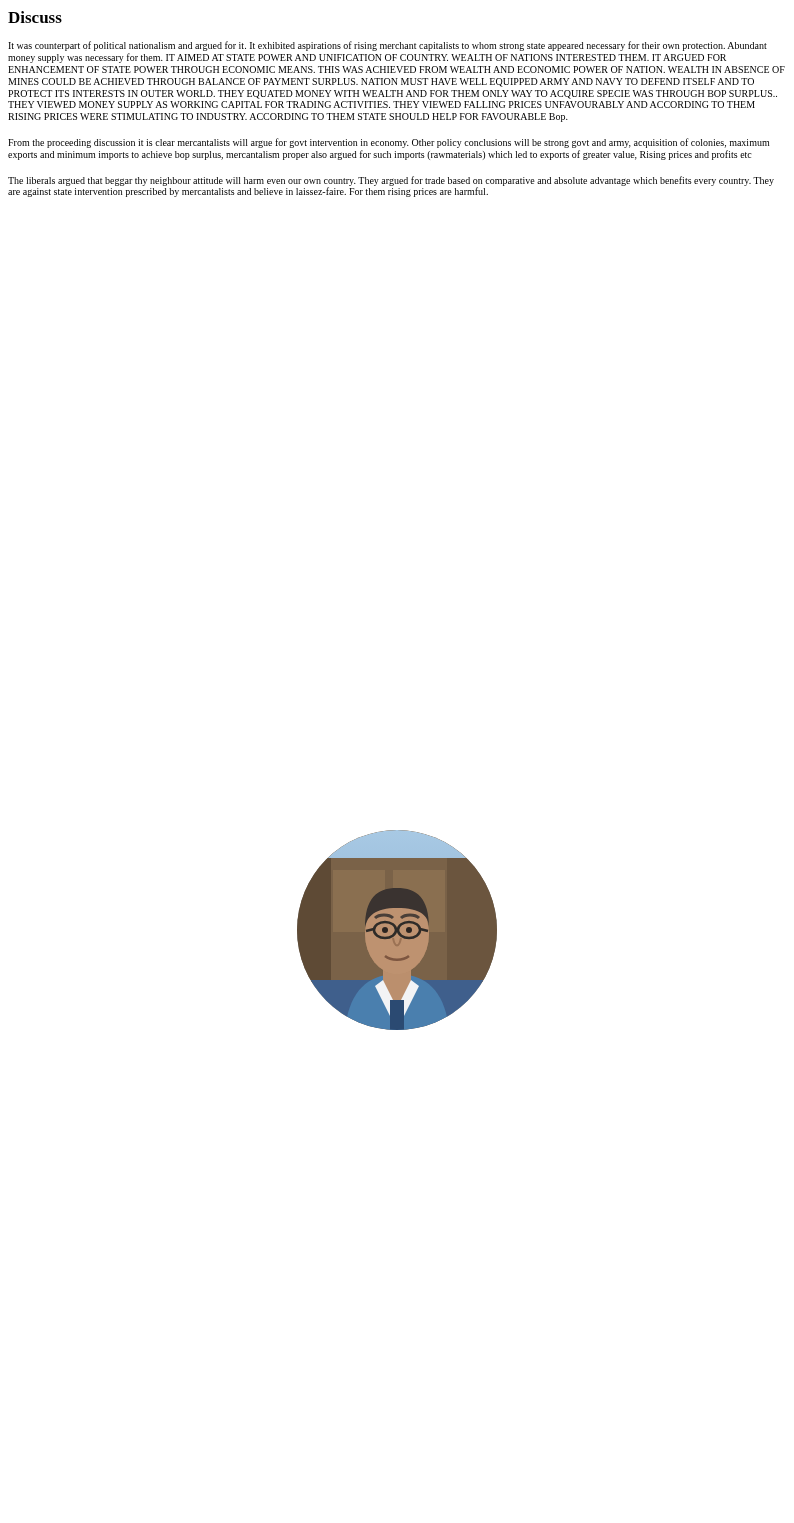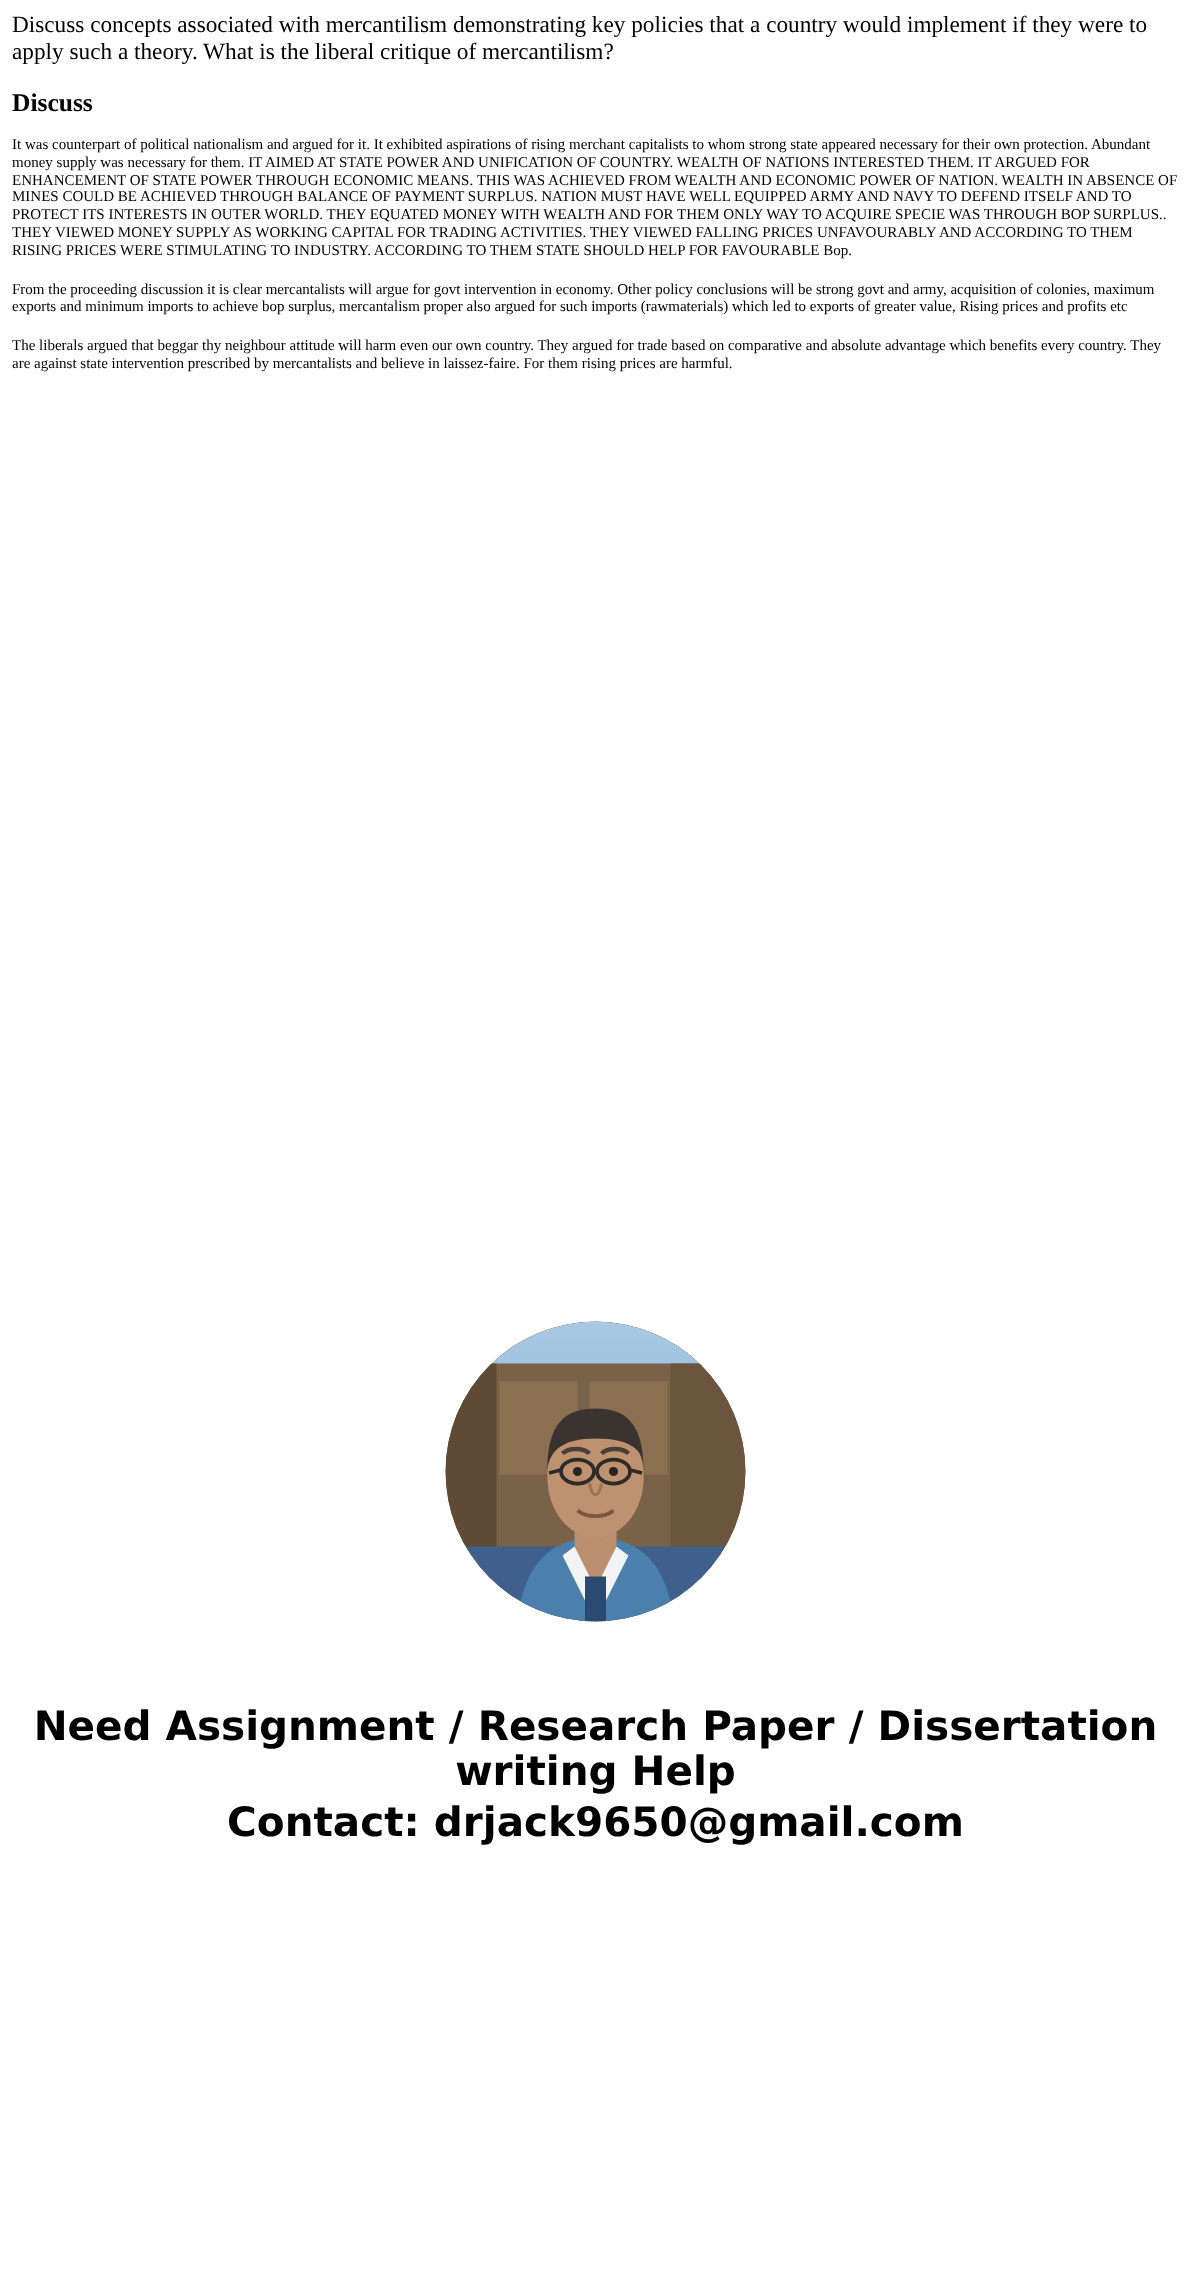--- a/index.html
+++ b/index.html
@@ -76,21 +76,20 @@
     font-size: 27px;
     line-height: 1.12;
     margin: 4px 8px 0 8px;
   }
 </style>
 </head>
 <body>
 
 <div class="page">
 
-  <p class="question">Discuss concepts associated with mercantilism demonstrating key policies that a country would implement if they were to apply such a theory. What is the liberal critique of mercantilism?</p>
 
   <h2 class="solution-heading">Discuss</h2>
 
   <p class="body-para">It was counterpart of political nationalism and argued for it. It exhibited aspirations of rising merchant capitalists to whom strong state appeared necessary for their own protection. Abundant money supply was necessary for them. IT AIMED AT STATE POWER AND UNIFICATION OF COUNTRY. WEALTH OF NATIONS INTERESTED THEM. IT ARGUED FOR ENHANCEMENT OF STATE POWER THROUGH ECONOMIC MEANS. THIS WAS ACHIEVED FROM WEALTH AND ECONOMIC POWER OF NATION. WEALTH IN ABSENCE OF MINES COULD BE ACHIEVED THROUGH BALANCE OF PAYMENT SURPLUS. NATION MUST HAVE WELL EQUIPPED ARMY AND NAVY TO DEFEND ITSELF AND TO PROTECT ITS INTERESTS IN OUTER WORLD. THEY EQUATED MONEY WITH WEALTH AND FOR THEM ONLY WAY TO ACQUIRE SPECIE WAS THROUGH BOP SURPLUS.. THEY VIEWED MONEY SUPPLY AS WORKING CAPITAL FOR TRADING ACTIVITIES. THEY VIEWED FALLING PRICES UNFAVOURABLY AND ACCORDING TO THEM RISING PRICES WERE STIMULATING TO INDUSTRY. ACCORDING TO THEM STATE SHOULD HELP FOR FAVOURABLE Bop.</p>
   <p class="body-para">From the proceeding discussion it is clear mercantalists will argue for govt intervention in economy. Other policy conclusions will be strong govt and army, acquisition of colonies, maximum exports and minimum imports to achieve bop surplus, mercantalism proper also argued for such imports (rawmaterials) which led to exports of greater value, Rising prices and profits etc</p>
   <p class="body-para">The liberals argued that beggar thy neighbour attitude will harm even our own country. They argued for trade based on comparative and absolute advantage which benefits every country. They are against state intervention prescribed by mercantalists and believe in laissez-faire. For them rising prices are harmful.</p>
 
   <div class="spacer"></div>
 
   <div class="avatar-wrap">
@@ -129,18 +128,14 @@
           <ellipse cx="112" cy="100" rx="3" ry="3" fill="#2b2420"></ellipse>
           <path d="M78 88 C82 84 92 84 96 88" stroke="#4a3f38" stroke-width="3" fill="none"></path>
           <path d="M104 88 C108 84 118 84 122 88" stroke="#4a3f38" stroke-width="3" fill="none"></path>
           <path d="M96 108 C98 118 102 118 104 108" stroke="#9b7254" stroke-width="2" fill="none"></path>
           <path d="M88 126 C94 131 106 131 112 126" stroke="#7d5640" stroke-width="2.5" fill="none"></path>
         </g>
       </svg>
     </div>
   </div>
 
-  <div class="footer">
-    <div class="footer-line1">Need Assignment / Research Paper / Dissertation writing Help</div>
-    <div class="footer-line2">Contact: drjack9650@gmail.com</div>
-  </div>
 
 </div>
 
 </body></html>

